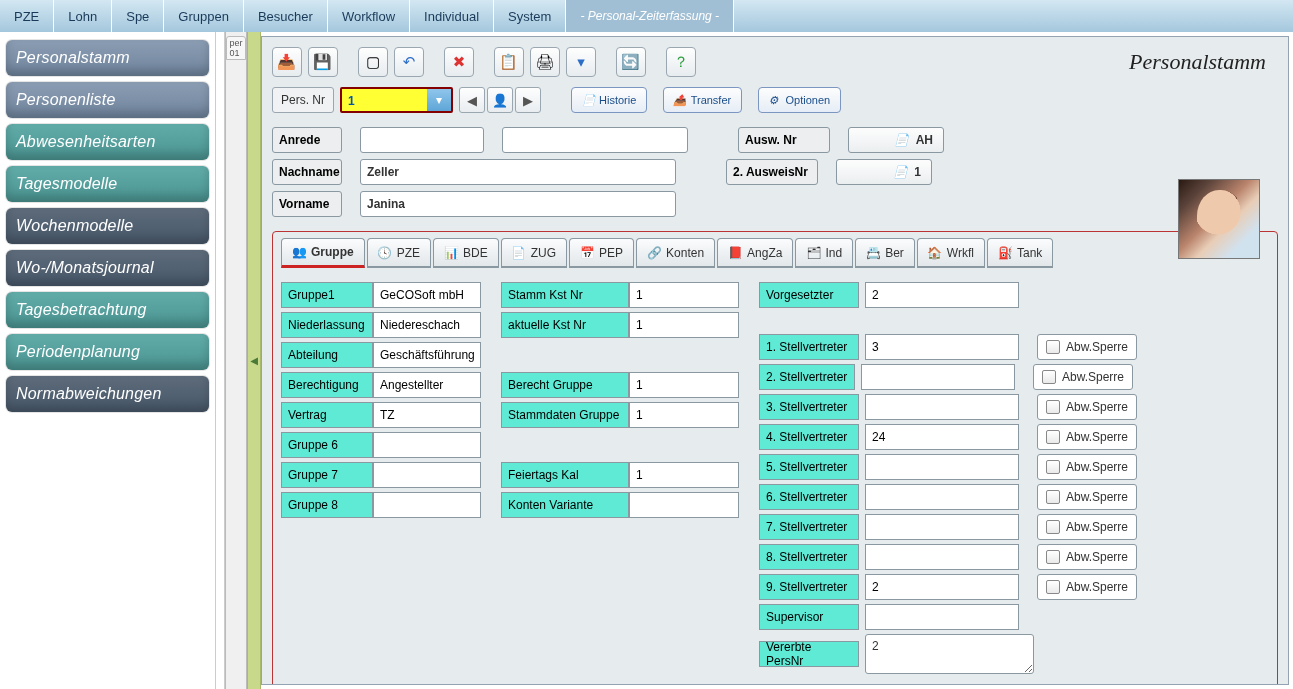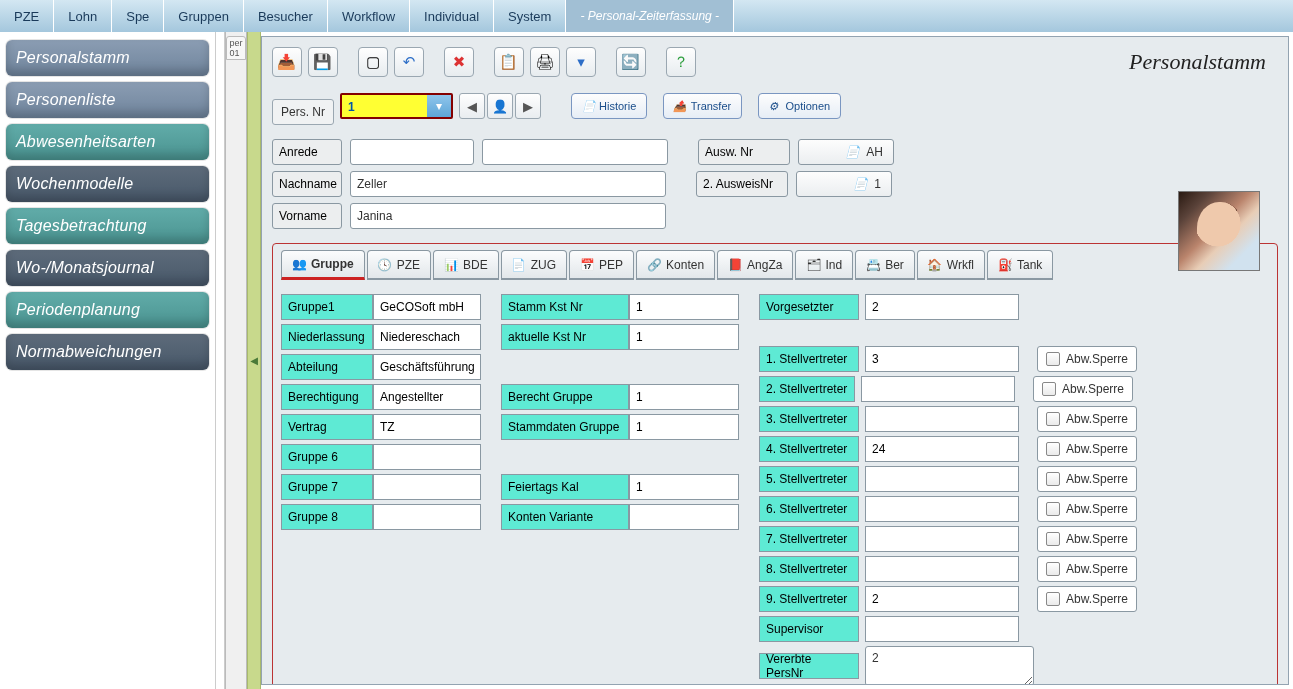--- a/index.html
+++ b/index.html
@@ -114,21 +114,21 @@
   
   .selrow {
     display:flex; align-items:center; gap:6px;
     padding: 6px 10px;
   }
   .lbl {
     display:inline-flex; align-items:center;
     border:1px solid #9aa7b1; border-radius:3px;
     background:#f0f2f3;
     height:26px; padding:0 8px;
-    font-size:12px; color:#333;margin-top:12px;
+    font-size:12px; color:#333;
   }
   .dropdown {
     width:113px; height:26px;
     display:flex;
     border:2px solid #840000;
     border-radius:2px;
   }
   .dropdown .ddval {
     flex:1; background:#ffff33; color:#05a; font-weight:bold;
     padding:2px 6px; line-height:20px;
@@ -154,21 +154,21 @@
     padding: 0 10px; cursor:pointer;
     font-size:11px; color:#1a4d8a;
   }
   .pillbtn i { width:12px;height:12px; display:inline-block; }
 
   
   .fieldzone {
     padding: 2px 10px 8px 10px;
     position:relative;
   }
-  .frow { display:flex; gap:8px; margin-top:6px; align-items:center;}
+  .frow { display:flex; gap:18px; margin-top:6px; align-items:center;font-weight:bold;}
   .flabel {
     width:70px; height:26px; border:1px solid #8a98a2; border-radius:3px;
     background:#eceeef; padding:0 6px; display:flex; align-items:center;
   }
   .flabel.w2 { width:92px; }
   .finput {
     height:26px; min-width:120px; border:1px solid #8a98a2; border-radius:3px;
     background:#fff; padding:0 6px; display:flex; align-items:center; color:#333;
   }
   .finput.s { min-width:186px; }
@@ -264,23 +264,24 @@
     <div class="menuitem">System</div>
     <div class="menuitem active">- Personal-Zeiterfassung -</div>
   </div>
 
 <div class="body">
 
   <div class="leftnav" id="leftnav">
       <div class="navbtn steel">Personalstamm</div>
       <div class="navbtn steel">Personenliste</div>
       <div class="navbtn teal">Abwesenheitsarten</div>
+      <div class="navbtn teal">Tagesmodelle</div>
       <div class="navbtn dark">Wochenmodelle</div>
+      <div class="navbtn dark">Wo-/Monatsjournal</div>
       <div class="navbtn teal">Tagesbetrachtung</div>
-      <div class="navbtn dark">Wo-/Monatsjournal</div>
       <div class="navbtn teal">Periodenplanung</div>
       <div class="navbtn dark">Normabweichungen</div>
     </div>
 
   <div class="vsep"></div>
   <div class="pertag">
     <div class="tag">
       <div>per</div>
       <div>01</div>
     </div>

